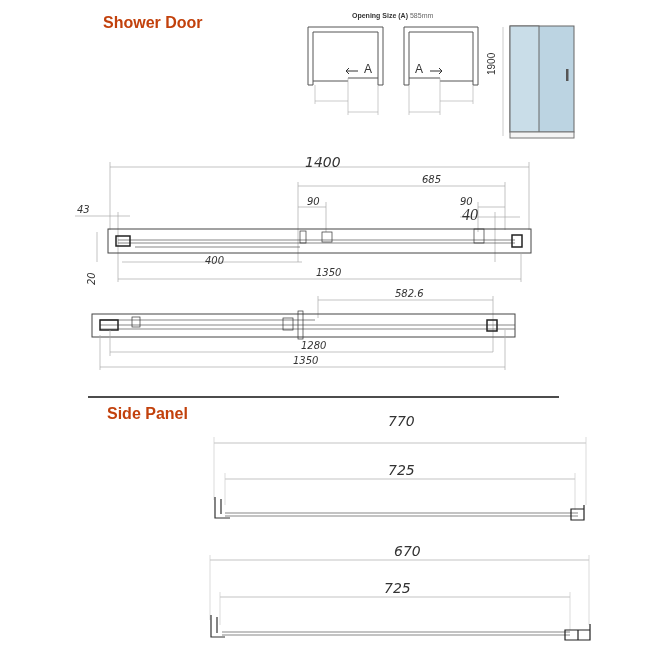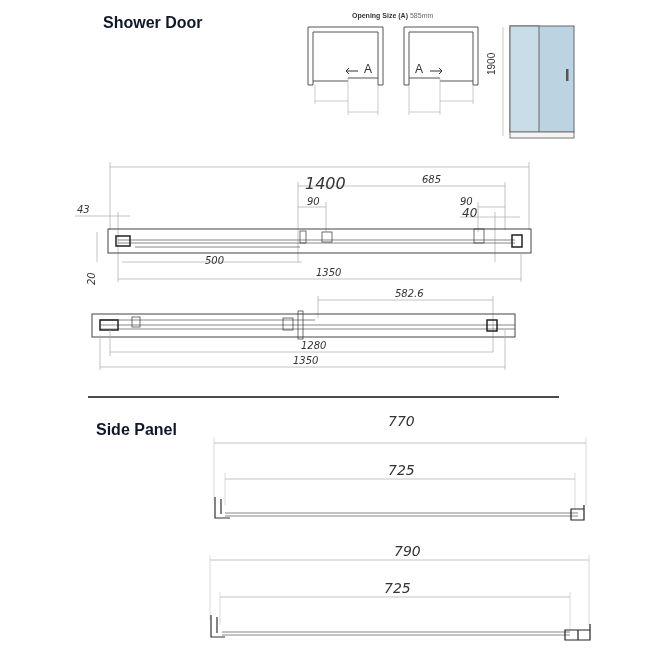--- a/index.html
+++ b/index.html
@@ -1,26 +1,26 @@
 <!DOCTYPE html>
 <html><head>
   <meta charset="utf-8">
   <style>
     html, body { margin: 0; padding: 0; background: #ffffff; }
     body { width: 650px; height: 650px; position: relative; overflow: hidden; font-family: "Liberation Sans", sans-serif; }
-    .title { position: absolute; font-weight: bold; font-size: 16px; color: #0f172a; }
+    .title { position: absolute; font-weight: bold; font-size: 16px; color: #c2410c; }
     .dim { position: absolute; font-style: italic; color: #333; font-family: "DejaVu Sans", sans-serif; }
     svg { position: absolute; left: 0; top: 0; }
     .diagram { position: absolute; }
   </style>
 </head>
 <body>
 
 <div class="title" style="left:103px; top:14px;">Shower Door</div>
-<div class="title" style="left:96px; top:405px;margin-top:16px;">Side Panel</div>
+<div class="title" style="left:107px; top:405px;">Side Panel</div>
 
 <div class="diagram">
   <div style="position:absolute; left:352px; top:12px; font-size:7px; font-weight:bold; color:#333; white-space:nowrap;">
     <span>Opening Size (A)</span>
     <span style="font-weight:normal; color:#666;">585mm</span>
   </div>
   <div style="position:absolute; left:364px; top:62px; font-size:12px; color:#333;">A</div>
   <div style="position:absolute; left:415px; top:62px; font-size:12px; color:#333;">A</div>
   <div style="position:absolute; left:486px; top:75px; font-size:10px; color:#333; transform:rotate(-90deg); transform-origin:left top;">1900</div>
 </div>
@@ -128,30 +128,30 @@
     <line x1="220" y1="597" x2="570" y2="597" stroke="#aaa"></line>
     <line x1="220" y1="592" x2="220" y2="625" stroke="#ccc"></line>
     <line x1="570" y1="592" x2="570" y2="630" stroke="#ccc"></line>
     <line x1="222" y1="632" x2="570" y2="632" stroke="#555"></line>
     <line x1="222" y1="635" x2="570" y2="635" stroke="#555"></line>
     <path d="M211,615 L211,637 L225,637 M217,617 L217,633" stroke="#333" stroke-width="1.2"></path>
     <path d="M565,630 L578,630 L578,640 L565,640 Z M578,630 L590,630 L590,640 L578,640 M590,624 L590,630" stroke="#222" stroke-width="1.2"></path>
   </g>
 </svg>
 
-<div class="dim" style="left:305px; top:154px; font-size:16px;margin-top:20px;">1400</div>
+<div class="dim" style="left:305px; top:154px; font-size:14px;">1400</div>
 <div class="dim" style="left:422px; top:174px; font-size:10px;">685</div>
 <div class="dim" style="left:77px; top:204px; font-size:10px;">43</div>
 <div class="dim" style="left:307px; top:196px; font-size:10px;">90</div>
 <div class="dim" style="left:460px; top:196px; font-size:10px;">90</div>
-<div class="dim" style="left:462px; top:206px; font-size:12px;">40</div>
+<div class="dim" style="left:462px; top:206px; font-size:16px;font-family:Liberation Serif, serif;">40</div>
 <div class="dim" style="left:86px; top:285px; font-size:10px; transform:rotate(-90deg); transform-origin:left top;">20</div>
-<div class="dim" style="left:205px; top:255px; font-size:10px;">500</div>
+<div class="dim" style="left:205px; top:255px; font-size:10px;">400</div>
 <div class="dim" style="left:316px; top:267px; font-size:10px;">1350</div>
 
 <div class="dim" style="left:395px; top:288px; font-size:10px;text-align:center;">582.6</div>
 <div class="dim" style="left:301px; top:340px; font-size:10px;">1280</div>
 <div class="dim" style="left:293px; top:355px; font-size:10px;">1350</div>
 
 <div class="dim" style="left:388px; top:413px; font-size:14px;">770</div>
 <div class="dim" style="left:388px; top:462px; font-size:14px;">725</div>
-<div class="dim" style="left:394px; top:543px; font-size:14px;">790</div>
+<div class="dim" style="left:394px; top:543px; font-size:14px;">670</div>
 <div class="dim" style="left:384px; top:580px; font-size:14px;">725</div>
 
 </body></html>

